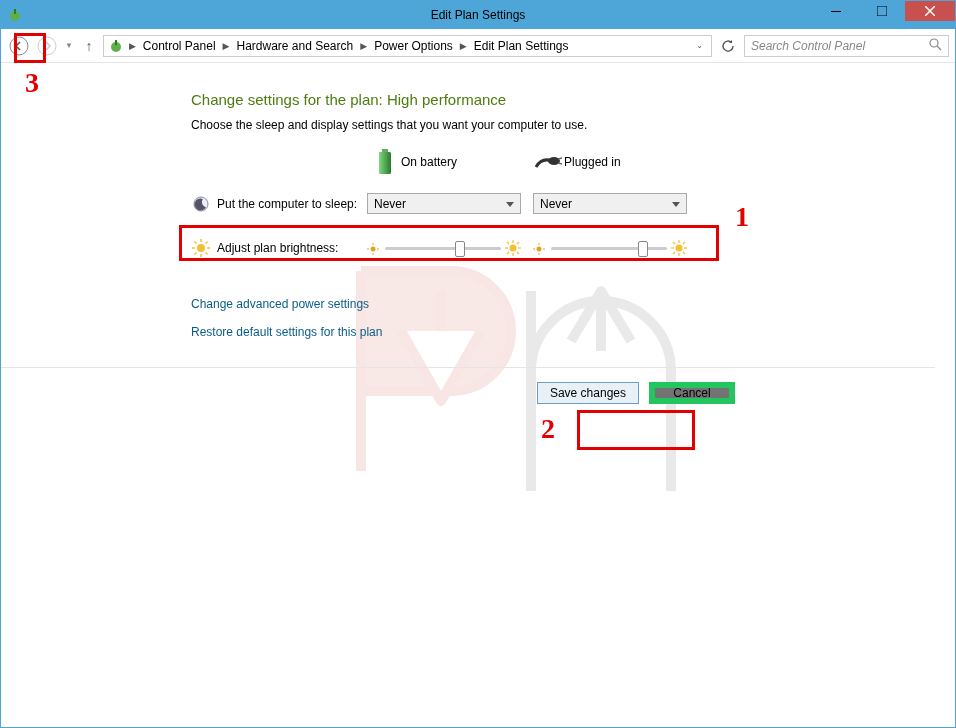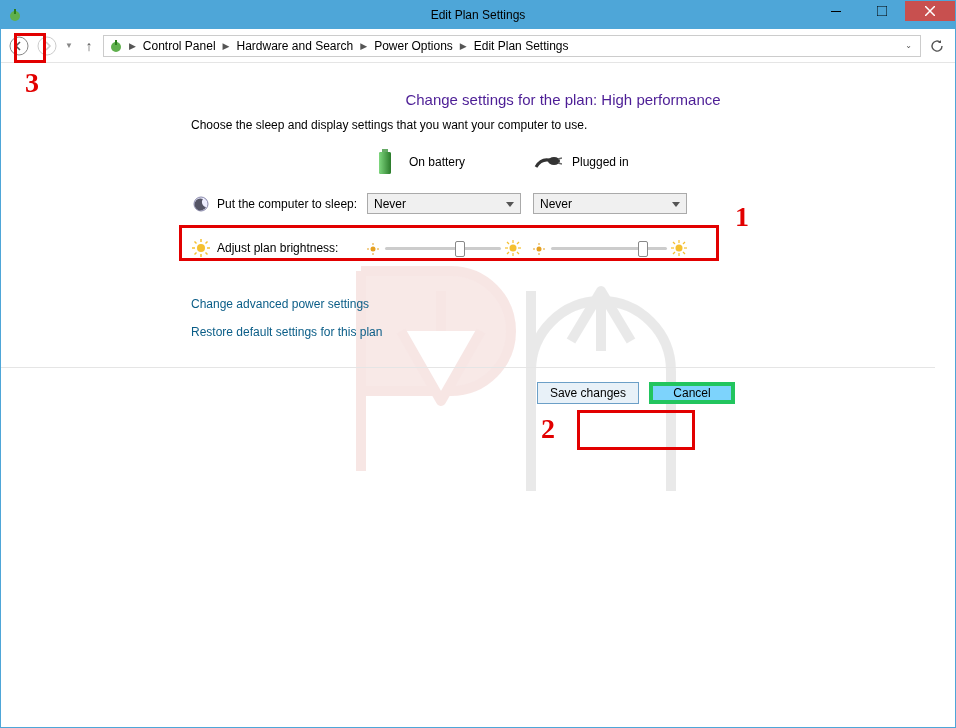--- a/index.html
+++ b/index.html
@@ -31,26 +31,26 @@
   .refresh-btn { width: 24px; height: 22px; border: 1px solid transparent; display: flex; align-items: center; justify-content: center; font-size: 14px; color: #555; }
 
   .search-box { width: 205px; height: 22px; border: 1px solid #ccc; display: flex; align-items: center; padding: 0 6px; color: #888; font-size: 12px; }
   .search-box .ph { flex: 1; font-style: italic; }
   .search-box .si { font-size: 12px; }
 
   
   .content { padding: 28px 20px 0 190px; position: relative; }
   .heading { color: #0a6f34; font-size: 15px; margin-bottom: 10px; }
   .heading { color: #16557a; }
-  .heading { color: #4c1d95; text-align: center; }
+  .heading { color: #4d7c0f; }
   .sub { font-size: 12px; color: #000; margin-bottom: 16px; }
 
   .cols-header { display: flex; align-items: center; margin-bottom: 14px; }
   .cols-header .lbl-spacer { width: 180px; }
-  .col { width: 163px; display: flex; align-items: center; gap: 10px; font-size: 12px; }
+  .col { width: 163px; display: flex; align-items: center; gap: 2px; font-size: 12px; }
   .col-icon { width: 28px; height: 28px; display: flex; align-items: center; justify-content: center; }
 
   .row { display: flex; align-items: center; margin-bottom: 10px; padding: 3px 0; position: relative; }
   .row-icon { width: 20px; height: 20px; margin-right: 6px; display: flex; align-items: center; justify-content: center; }
   .row-label { width: 150px; font-size: 12px; }
   .select { width: 154px; height: 21px; border: 1px solid #aaa; background: #f0f0f0; font-size: 12px; padding: 0 18px 0 6px; display: flex; align-items: center; position: relative; margin-right: 12px; }
   .select::after { content: ""; position: absolute; right: 6px; top: 8px; border-left: 4px solid transparent; border-right: 4px solid transparent; border-top: 5px solid #555; }
 
   .slider-wrap { width: 154px; display: flex; align-items: center; gap: 4px; margin-right: 12px; }
   .sun-small { width: 14px; height: 14px; }
@@ -58,21 +58,21 @@
   .slider-track { flex: 1; height: 3px; background: #ccc; position: relative; border-radius: 2px; }
   .slider-thumb { position: absolute; top: -6px; width: 10px; height: 16px; background: #fff; border: 1px solid #888; border-radius: 2px; }
   .slider-1 .slider-thumb { left: 60%; }
   .slider-2 .slider-thumb { left: 75%; }
 
   .links { margin-top: 36px; font-size: 12px; }
   .link { color: #0a5d87; margin-bottom: 14px; cursor: pointer; }
 
   .btn-row { border-top: 1px solid #e5e5e5; margin-top: 28px; padding: 14px 0 0 0; display: flex; gap: 10px; margin-left: -190px; padding-left: 190px; padding-right: 20px; }
   .btn-row .spacer { flex: 1; }
-  .btn { min-width: 86px; height: 22px; border: 4px solid #22c55e; background: #7dd3fc; font-size: 12px; display: flex; align-items: center; justify-content: center; padding: 0 12px; }
+  .btn { min-width: 86px; height: 22px; border: 6px solid #22c55e; background: #737373; font-size: 12px; display: flex; align-items: center; justify-content: center; padding: 0 12px; }
   .btn.primary { border: 1px solid #6b9fc7; background: #e8f1f8; }
 
   
   .ann { position: absolute; border: 3px solid #e20000; pointer-events: none; z-index: 50; }
   .ann-num { position: absolute; color: #e20000; font-size: 28px; font-weight: bold; font-family: "Times New Roman", serif; z-index: 51; pointer-events: none; }
 
   
   .watermark { position: absolute; left: 300px; top: 230px; width: 390px; height: 300px; opacity: 0.12; z-index: 0; pointer-events: none; }
   .content > * { position: relative; z-index: 1; }
 
@@ -143,20 +143,29 @@
     <span class="addr-dd">⌄</span>
   </div>
 
   <div class="refresh-btn">
     <svg width="14" height="14" viewBox="0 0 14 14">
         <path d="M12 7a5 5 0 1 1-1.5-3.5" fill="none" stroke="#555" stroke-width="1.4"></path>
         <path d="M11 1 L11 4 L8 4 Z" fill="#555"></path>
       </svg>
   </div>
 
+  <div class="search-box">
+    <span class="ph">Search Control Panel</span>
+    <span class="si">
+      <svg width="13" height="13" viewBox="0 0 13 13">
+          <circle cx="5" cy="5" r="4" fill="none" stroke="#888" stroke-width="1.2"></circle>
+          <line x1="8" y1="8" x2="12" y2="12" stroke="#888" stroke-width="1.2"></line>
+        </svg>
+    </span>
+  </div>
 </div>
 
 <div class="watermark">
   <svg viewBox="0 0 390 300">
     <g stroke="#c0392b" stroke-width="10" fill="none" stroke-linejoin="round">
       <path d="M60 40 v200 M60 40 h90 a60 60 0 0 1 0 120 h-90" fill="#c0392b" fill-opacity="0.9"></path>
       <path d="M100 100 l40 70 l40 -70 M140 60 v40" fill="#fff"></path>
     </g>
     <g stroke="#555" stroke-width="10" fill="none" stroke-linejoin="round">
       <path d="M230 260 v-200 M230 140 a70 70 0 0 1 140 0 v120"></path>

